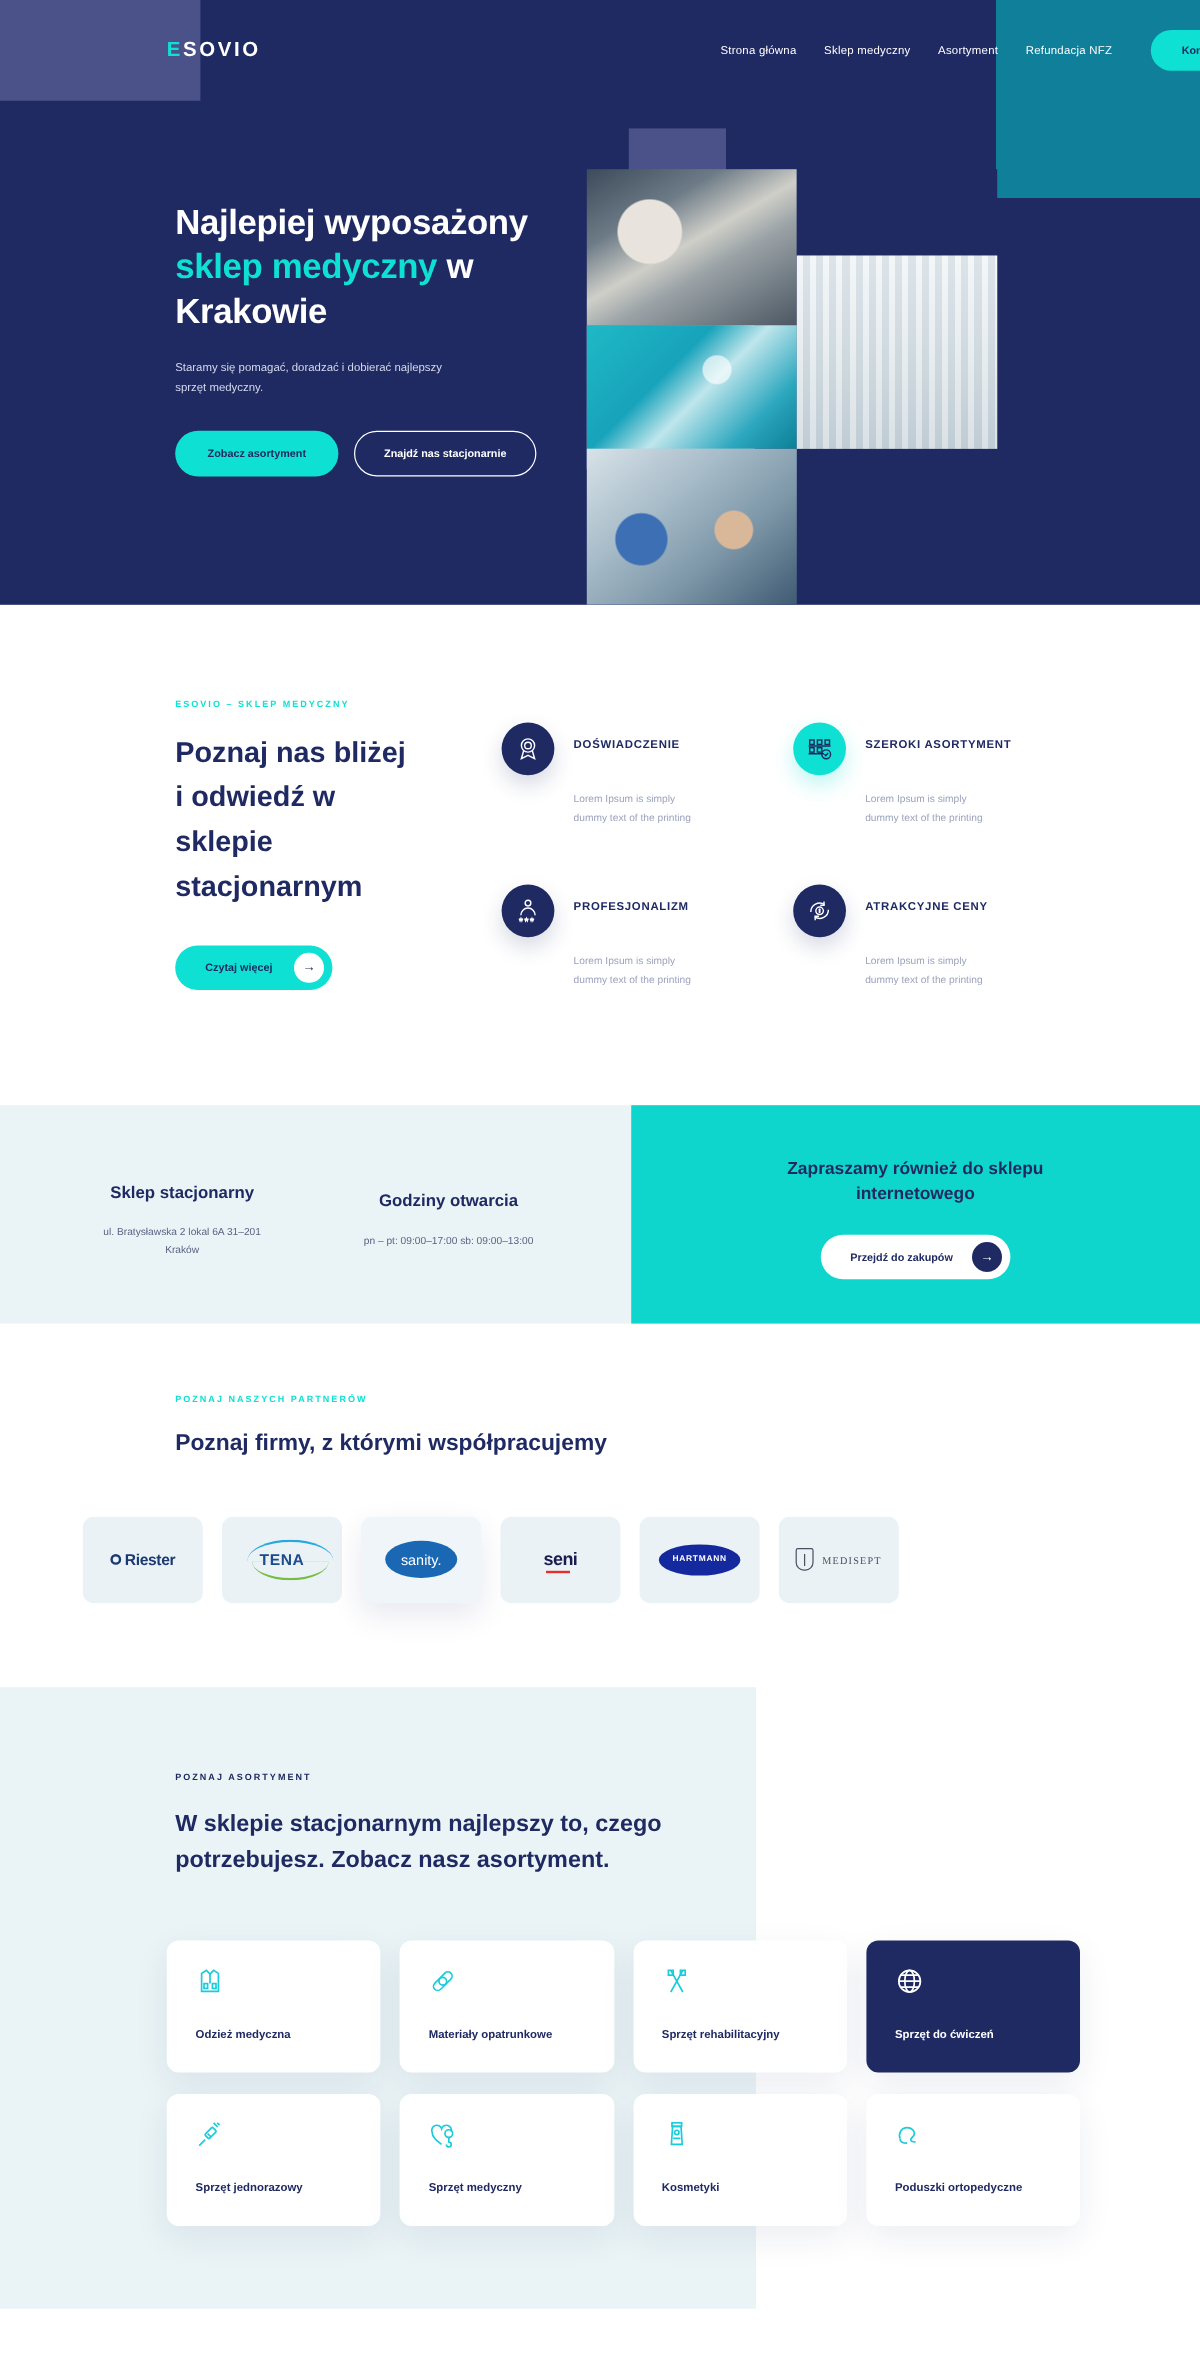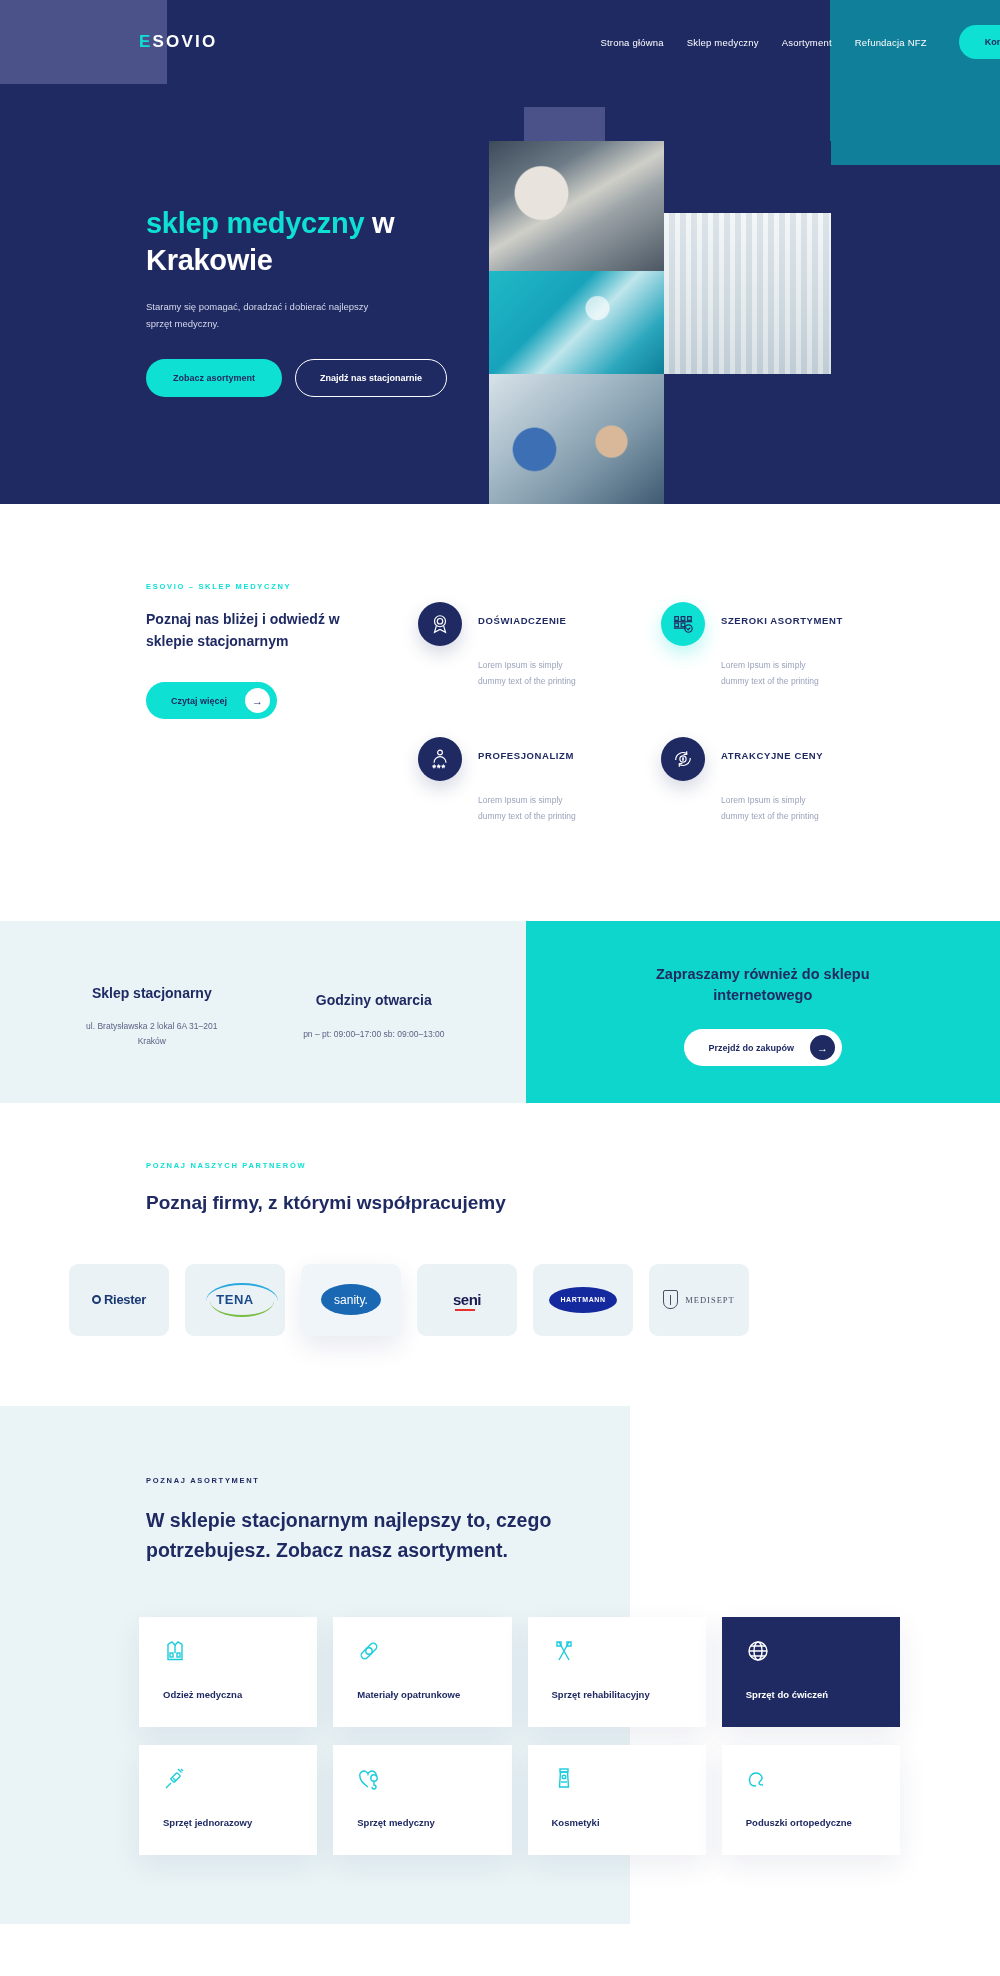--- a/index.html
+++ b/index.html
@@ -73,21 +73,21 @@
   }
   .btn-outline {
     background: transparent; color: #ffffff; border: 1.5px solid #ffffff; border-radius: 40px;
     padding: 13px 24px; font-size: 9px; font-weight: 600; font-family: inherit; cursor: pointer; white-space: nowrap;
   }
 
   
   .about { background: #ffffff; padding: 78px 0 96px 0; display: flex; }
   .about-left { width: 340px; padding-left: 146px; }
   .eyebrow { font-size: 7.5px; font-weight: 700; letter-spacing: 1.7px; color: #0fe0d4; text-transform: uppercase; }
-  .about-left h2 { margin-top: 18px; font-size: 14px; line-height: 1.55; font-weight: 700; color: #1f2a63; }
+  .about-left h2 { margin-top: 18px; font-size: 24px; line-height: 1.55; font-weight: 700; color: #1f2a63; }
   .pill-btn {
     margin-top: 30px; display: inline-flex; align-items: center; gap: 18px;
     background: #0fe0d4; border: none; border-radius: 40px; padding: 6px 7px 6px 25px;
     font-family: inherit; cursor: pointer;
   }
   .pill-btn span.lbl { font-size: 9px; font-weight: 600; color: #1f2a63; white-space: nowrap; }
   .circ-arrow {
     width: 25px; height: 25px; border-radius: 50%; background: #ffffff; color: #1f2a63;
     display: flex; align-items: center; justify-content: center; font-size: 11px; flex: 0 0 auto;
   }
@@ -145,21 +145,21 @@
 
   
   .assort { position: relative; padding: 70px 0 0 0; background: #ffffff; min-height: 518px; }
   .assort-bg { position: absolute; left: 0; top: 0; width: 630px; height: 680px; background: #eaf4f6; }
   .assort .inner { position: relative; z-index: 2; padding-left: 146px; }
   .eyebrow.dark { color: #1f2a63; }
   .assort h2 { margin-top: 20px; font-size: 19.5px; line-height: 1.55; font-weight: 700; color: #1f2a63; max-width: 430px; }
   .cat-grid { position: relative; z-index: 2; margin-top: 52px; padding: 0 100px 0 139px;
     display: grid; grid-template-columns: repeat(4, 1fr); gap: 18px 16px; }
   .cat-card {
-    background: #ffffff; border-radius: 0; height: 110px; padding: 22px 0 0 24px;
+    background: #ffffff; border-radius: 10px; height: 110px; padding: 22px 0 0 24px;
     box-shadow: 0 10px 28px rgba(31,42,99,.08); cursor: pointer;
   }
   .cat-card.active { background: #1f2a63; }
   .cat-card svg { width: 24px; height: 24px; stroke: #19ccdc; fill: none; stroke-width: 1.4; }
   .cat-card.active svg { stroke: #ffffff; }
   .cat-card .cname { margin-top: 22px; font-size: 9.5px; font-weight: 600; color: #1f2a63; }
   .cat-card.active .cname { color: #ffffff; }
 </style>
 </head>
 <body>
@@ -189,21 +189,21 @@
     <div class="hero-photos">
       <div class="ph ph1 img-bp"></div>
       <div class="ph ph2"></div>
       <div class="ph ph3 img-dental"></div>
       <div class="ph ph4 img-shelf"></div>
       <div class="ph ph5 img-kids"></div>
     </div>
 
     <div class="hero-copy">
       <h1>
-        <br>
+        <span>Najlepiej wyposażony</span><br>
         <span class="accent">sklep medyczny</span><span> w</span><br>
         <span>Krakowie</span>
       </h1>
       <p class="hero-sub">Staramy się pomagać, doradzać i dobierać najlepszy sprzęt medyczny.</p>
       <div class="hero-btns">
         <button class="btn-fill">Zobacz asortyment</button>
         <button class="btn-outline">Znajdź nas stacjonarnie</button>
       </div>
     </div>
   </section>

